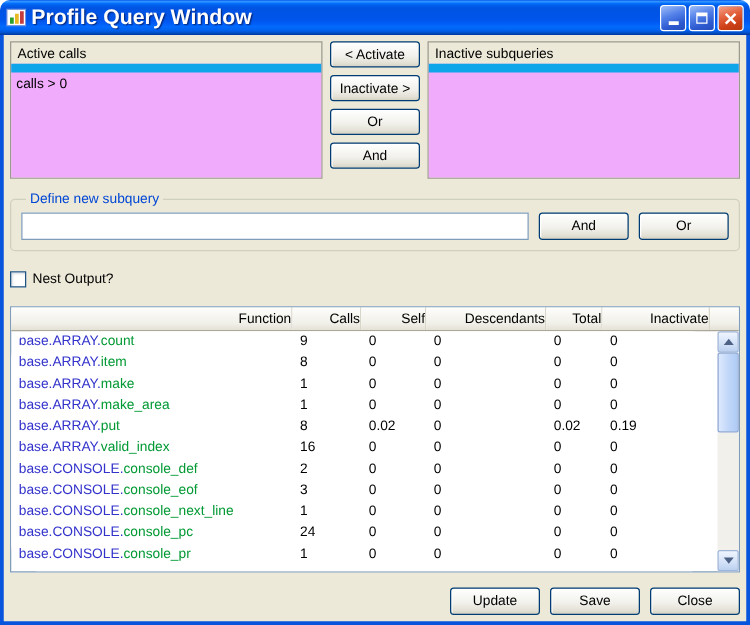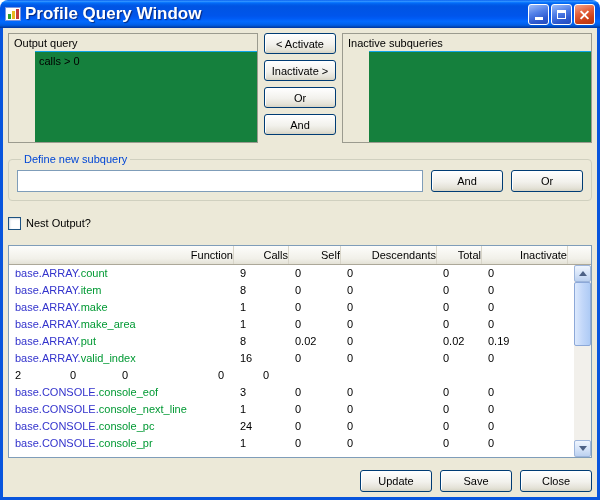--- a/index.html
+++ b/index.html
@@ -55,21 +55,21 @@
     background: #ece9d8;
     padding: 5px;
     display: flex; flex-direction: column;
   }
   .top-row { display: flex; gap: 6px; height: 110px; flex: 0 0 110px; }
   .panel {
     width: 250px; border: 1px solid #9b9b8f;
     display: flex; flex-direction: column; background: #ece9d8;
   }
   .panel-label { padding: 3px 5px 2px 5px; color: #000; }
-  .panel-body { flex: 1; background: #15803d; border-top: 1px solid #0ea5e9; padding: 2px 4px; overflow: hidden; margin-left: 26px; }
+  .panel-body { flex: 1; background: #f0abfc; border-top: 7px solid #0ea5e9; padding: 2px 4px; overflow: hidden; }
   .query-item { line-height: 14px; }
   .mid-col { width: 72px; display: flex; flex-direction: column; gap: 6px; }
   .btn {
     font-family: "Liberation Sans", sans-serif; font-size: 11px; color: #000;
     height: 21px; border: 1px solid #003c74; border-radius: 3px;
     background: linear-gradient(180deg, #ffffff 0%, #f2f1ec 55%, #e4e2d7 85%, #d6d3c4 100%);
     box-shadow: inset 1px 1px 0 #ffffff;
     cursor: default; padding: 0 4px;
   }
   
@@ -157,21 +157,21 @@
       <button class="cap-btn cap-red">
           <span class="glyph-close"></span>
         </button>
     </span>
   </div>
 
   <div class="client">
 
     <div class="top-row">
       <div class="panel">
-        <div class="panel-label">Output query</div>
+        <div class="panel-label">Active calls</div>
         <div class="panel-body">
           <div class="query-item">calls &gt; 0</div>
         </div>
       </div>
       <div class="mid-col">
         <button class="btn">&lt; Activate</button>
         <button class="btn">Inactivate &gt;</button>
         <button class="btn">Or</button>
         <button class="btn">And</button>
       </div>
@@ -249,20 +249,21 @@
             </div>
             <div class="tr">
               <div class="td c-function"><span style="color: rgb(51, 51, 204);">base.ARRAY.</span><span style="color: rgb(0, 153, 51);">valid_index</span></div>
               <div class="td c-calls">16</div>
               <div class="td c-self">0</div>
               <div class="td c-descendants">0</div>
               <div class="td c-total">0</div>
               <div class="td c-percentage">0</div>
             </div>
             <div class="tr">
+              <div class="td c-function"><span style="color: rgb(51, 51, 204);">base.CONSOLE.</span><span style="color: rgb(0, 153, 51);">console_def</span></div>
               <div class="td c-calls">2</div>
               <div class="td c-self">0</div>
               <div class="td c-descendants">0</div>
               <div class="td c-total">0</div>
               <div class="td c-percentage">0</div>
             </div>
             <div class="tr">
               <div class="td c-function"><span style="color: rgb(51, 51, 204);">base.CONSOLE.</span><span style="color: rgb(0, 153, 51);">console_eof</span></div>
               <div class="td c-calls">3</div>
               <div class="td c-self">0</div>

